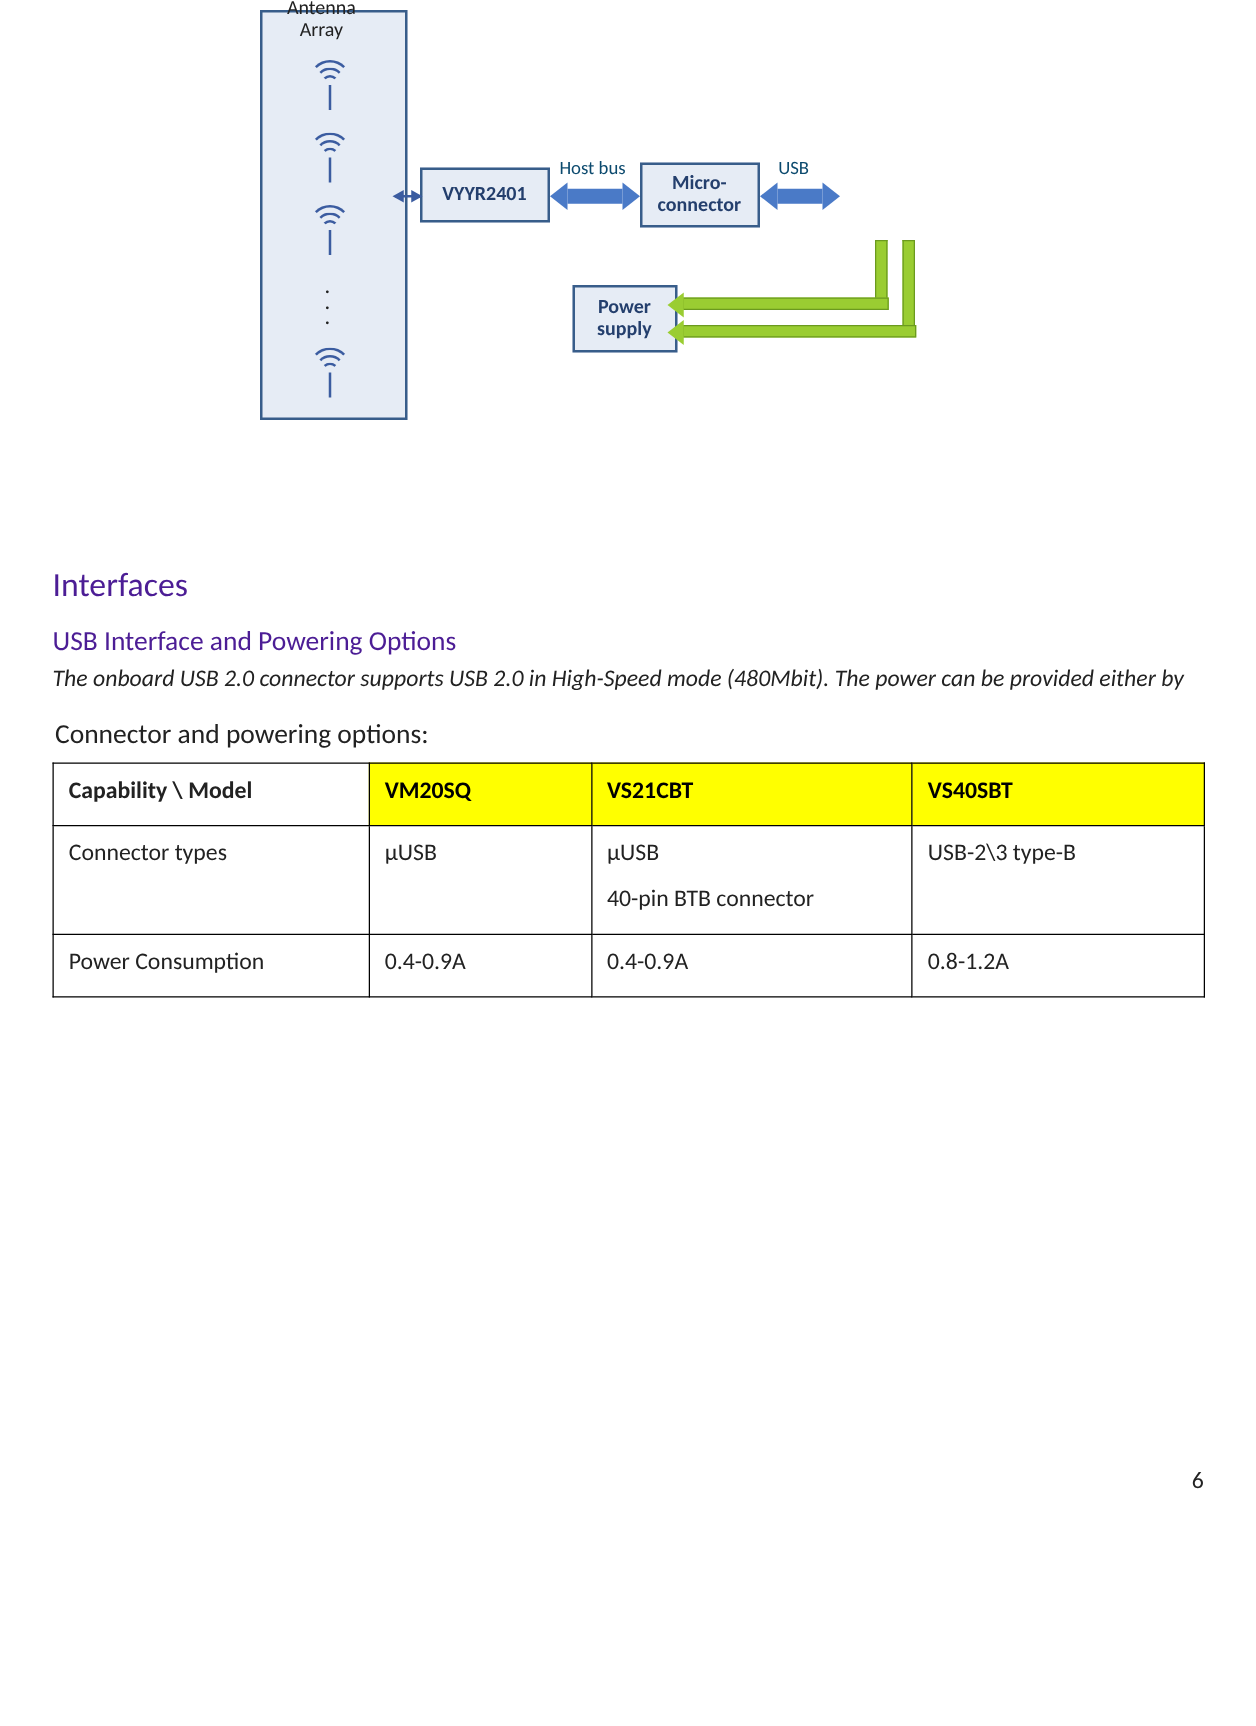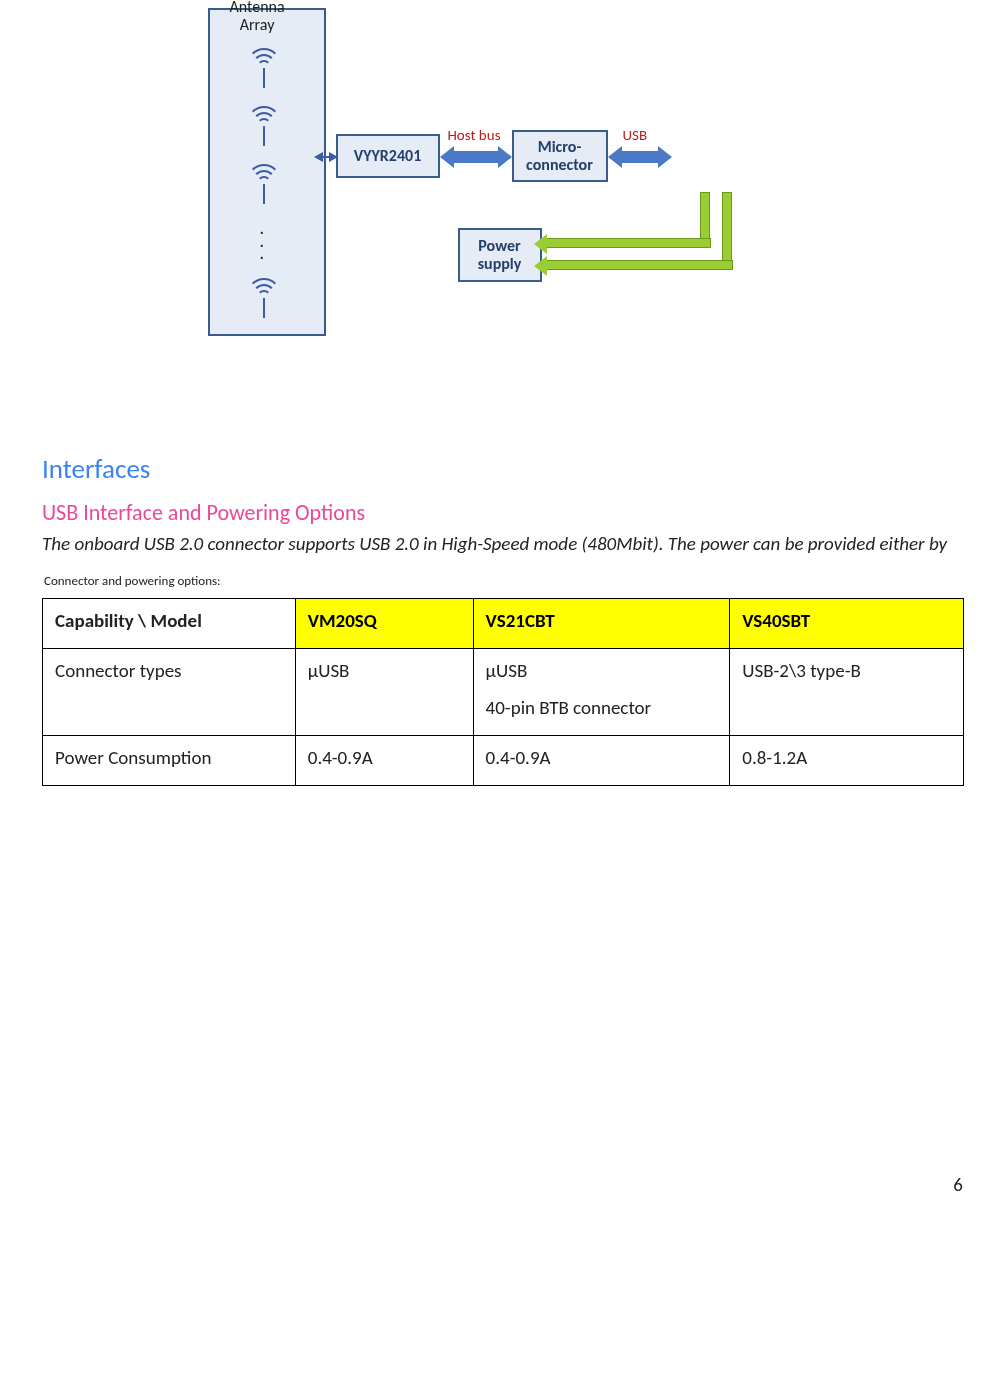--- a/index.html
+++ b/index.html
@@ -78,21 +78,21 @@
     position: absolute;
     left: 62px;
     font-size: 18px;
     color: #222;
     line-height: 0.7;
   }
 
   .label-txt {
     position: absolute;
     font-size: 15px;
-    color: #b91c1c;
+    color: #0c4a6e;
   }
 
   .big-arrow {
     position: absolute;
     height: 18px;
     display: flex;
     align-items: center;
   }
   .big-arrow .shaft {
     height: 12px;
@@ -141,38 +141,38 @@
     position: absolute;
     width: 10px;
     background: #9acd32;
     border: 1px solid #6b9a1f;
     border-bottom: none;
   }
 
   
   h1.section {
     font-size: 27px;
-    color: #3b82f6;
+    color: #4c1d95;
     font-weight: 400;
     margin: 0 0 6px 0;
   }
   h2.subsection {
     font-size: 22px;
-    color: #ec4899;
+    color: #4c1d95;
     font-weight: 400;
     margin: 14px 0 4px 0;
   }
   p.body {
     font-size: 19px;
     line-height: 1.5;
     margin: 0 0 14px 0;
   }
   p.justify { text-align: justify; font-style: italic; }
   p.caption {
-    font-size: 13px;
+    font-size: 22px;
     margin: 6px 0 10px 2px;
   }
 
   table.spec {
     width: 922px;
     border-collapse: collapse;
     font-size: 19px;
   }
   table.spec th, table.spec td {
     border: 1px solid #000;

